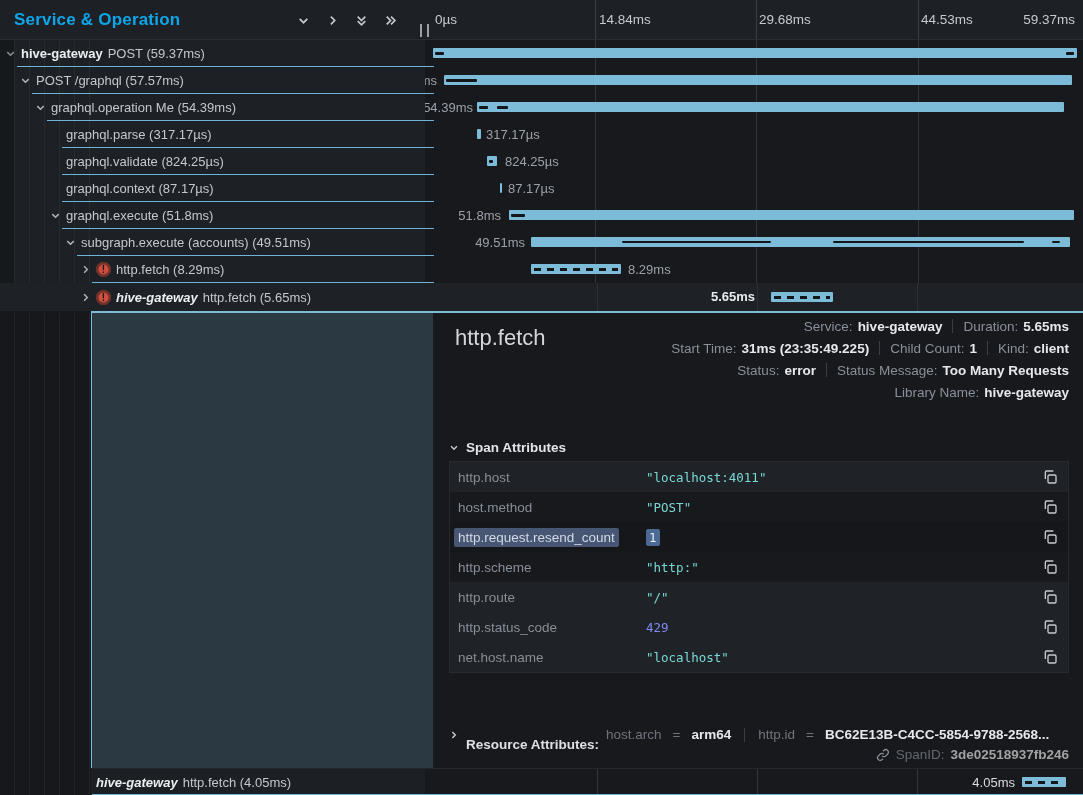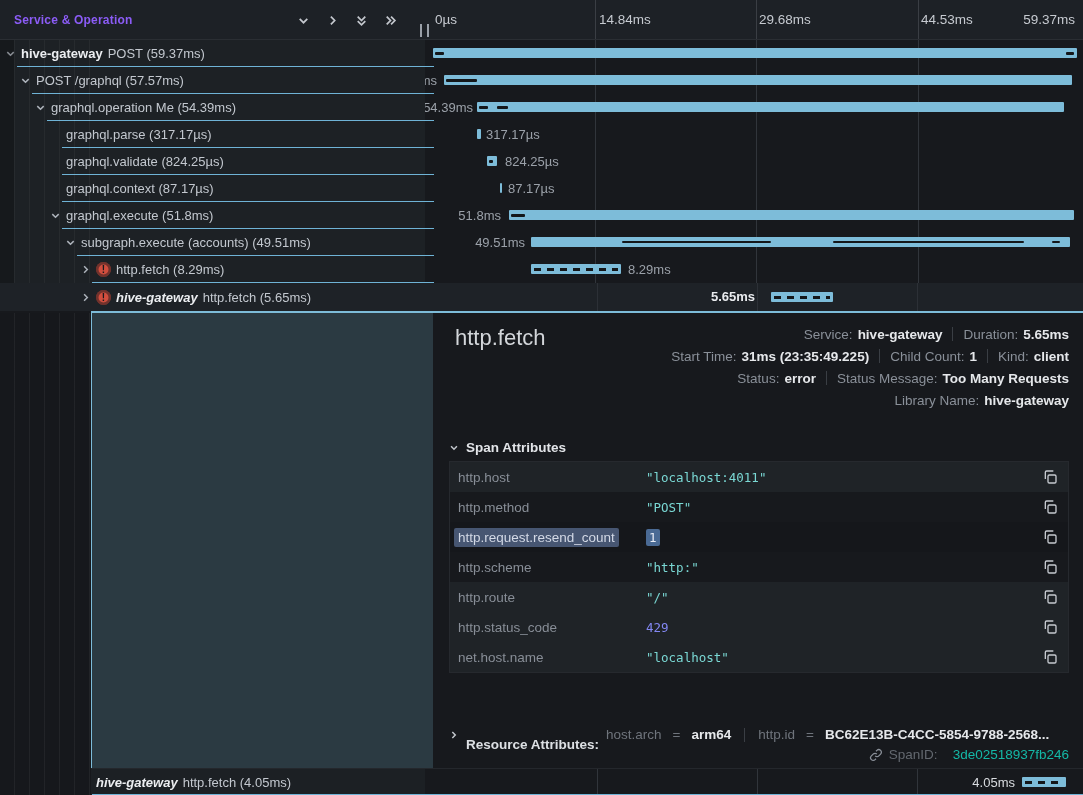--- a/index.html
+++ b/index.html
@@ -8,21 +8,21 @@
     position:relative; width:1083px; height:795px; overflow:hidden;
     background:#17191d; font-family:"Liberation Sans", sans-serif;
     color:#c3c8cf; font-size:13px;
   }
   
   .tree-header {
     position:absolute; left:0; top:0; width:425px; height:40px;
     background:#1d2126; border-bottom:1px solid #2a2e33; z-index:6;
     display:flex; align-items:center;
   }
-  .tree-header .title { margin-left:14px; font-size:12px; font-weight:700; color:#8b5cf6; letter-spacing:.2px; }
+  .tree-header .title { margin-left:14px; font-size:17px; font-weight:700; color:#0ea5e9; letter-spacing:.2px; }
   .hdr-icons { position:absolute; right:28px; top:0; height:40px; display:flex; align-items:center; gap:16px; }
   .hdr-icons svg { display:block; cursor:pointer; }
   .resize-handle {
     position:absolute; left:420px; top:24px; width:9px; height:13px; z-index:9;
     border-left:2px solid #9aa0a8; border-right:2px solid #9aa0a8;
   }
   .tl-header {
     position:absolute; left:425px; top:0; width:658px; height:40px;
     background:#1d2126; border-bottom:1px solid #2a2e33; z-index:5; overflow:hidden;
   }
@@ -63,21 +63,21 @@
   .sel-row .grid-in { position:absolute; top:0; width:1px; height:28px; background:#2c3036; }
   
   .blue-divider { position:absolute; left:91px; top:311px; width:992px; height:2px; background:#7dbcd9; z-index:7; }
   .teal-region { position:absolute; left:91px; top:313px; width:342px; height:455px;
     background:#2b3a42; border-left:1px solid #7dbcd9; z-index:3; }
   .gutter-region { position:absolute; left:0; top:313px; width:91px; height:482px; background:#16181c; z-index:2;
     background-image:repeating-linear-gradient(90deg, transparent 0 14px, rgba(255,255,255,.05) 14px 15px); }
   
   .detail { position:absolute; left:435px; top:313px; width:648px; height:455px; background:#17191d; z-index:4; }
   .detail-title { position:absolute; left:20px; top:12px; font-size:22px; color:#d3d6da; }
-  .meta { position:absolute; right:14px; top:10px; text-align:right; }
+  .meta { position:absolute; right:14px; top:2px; text-align:right; }
   .meta-line { height:22px; display:flex; justify-content:flex-end; align-items:center; font-size:13.5px; }
   .meta-line .lbl { color:#8a9099; margin-right:5px; white-space:nowrap; }
   .meta-line .val { color:#e6e8eb; font-weight:700; white-space:nowrap; }
   .meta-div { width:1px; height:14px; background:#3a3e44; margin:0 10px; }
   .section-hdr { position:absolute; left:14px; top:127px; display:flex; align-items:center; gap:7px;
     font-size:13.5px; font-weight:700; color:#e2e4e8; cursor:pointer; }
   .attr-table { position:absolute; left:14px; top:148px; width:620px; border:1px solid #26292e; }
   .attr-row { position:relative; height:30px; display:flex; align-items:center; }
   .attr-row.light { background:#1f2327;text-align:center; }
   .attr-row.dark { background:#17191d; }
@@ -90,21 +90,21 @@
   .attr-val .hl { background:#4a6a94; color:#e8ecf5; padding:1px 3px; border-radius:2px; }
   .copy-btn { position:absolute; right:10px; top:7px; width:16px; height:16px; cursor:pointer; }
   .resource-line { position:absolute; left:14px; top:404px; display:flex; align-items:center; gap:7px; font-size:13.5px; white-space:nowrap; cursor:pointer; }
   .resource-line .rtitle { font-weight:700; color:#dde0e4;margin-top:20px; }
   .resource-line .rkey { color:#6f747c; }
   .resource-line .req { color:#6f747c; margin:0 4px; }
   .resource-line .rval { color:#e6e8eb; font-weight:700; }
   .res-div { width:1px; height:14px; background:#3a3e44; margin:0 6px; }
   .spanid-line { position:absolute; right:14px; top:434px; display:flex; align-items:center; gap:6px; font-size:13.5px; }
   .spanid-line .lbl { color:#63686f; }
-  .spanid-line .val { color:#14b8a6; font-weight:400;margin-left:9px; }
+  .spanid-line .val { color:#a3a3a3; font-weight:700; }
   
   .bottom-strip { position:absolute; left:0; top:768px; width:1083px; height:27px; z-index:4; border-top:1px solid #24272c; }
   .bottom-left-bg { position:absolute; left:0; top:0; width:425px; height:27px; background:#1c2024; }
   .bottom-tree { position:absolute; left:0; top:0; width:425px; height:27px; display:flex; align-items:center; gap:5px; padding-left:80px; cursor:pointer; }
   .bottom-strip .grid-in { position:absolute; top:0; width:1px; height:27px; background:#31353b; }
   .bottom-underline { position:absolute; left:92px; top:25px; width:991px; height:2px; background:#6fb3d6; }
   .guides-bottom-cover { position:absolute; left:0; top:768px; width:91px; height:27px; z-index:5; background:#16181c;
     background-image:repeating-linear-gradient(90deg, transparent 0 14px, rgba(255,255,255,.05) 14px 15px); pointer-events:none; }
 </style>
 </head>
@@ -332,21 +332,21 @@
     <div class="attr-table">
       <div class="attr-row light">
         <span class="attr-key">http.host</span>
         <span class="attr-val str">"localhost:4011"</span>
         <svg class="copy-btn" viewBox="0 0 24 24" fill="none" stroke="#c6cad0" stroke-width="2">
             <rect x="9" y="9" width="12" height="12" rx="2"></rect>
             <path d="M5 15V5a2 2 0 0 1 2-2h10"></path>
           </svg>
       </div>
       <div class="attr-row dark">
-        <span class="attr-key">http.method</span>
+        <span class="attr-key">host.method</span>
         <span class="attr-val str">"POST"</span>
         <svg class="copy-btn" viewBox="0 0 24 24" fill="none" stroke="#c6cad0" stroke-width="2">
             <rect x="9" y="9" width="12" height="12" rx="2"></rect>
             <path d="M5 15V5a2 2 0 0 1 2-2h10"></path>
           </svg>
       </div>
       <div class="attr-row seldark">
         <span class="attr-key hl">http.request.resend_count</span>
         <span class="attr-val num"><span class="hl">1</span></span>
         <svg class="copy-btn" viewBox="0 0 24 24" fill="none" stroke="#c6cad0" stroke-width="2">

